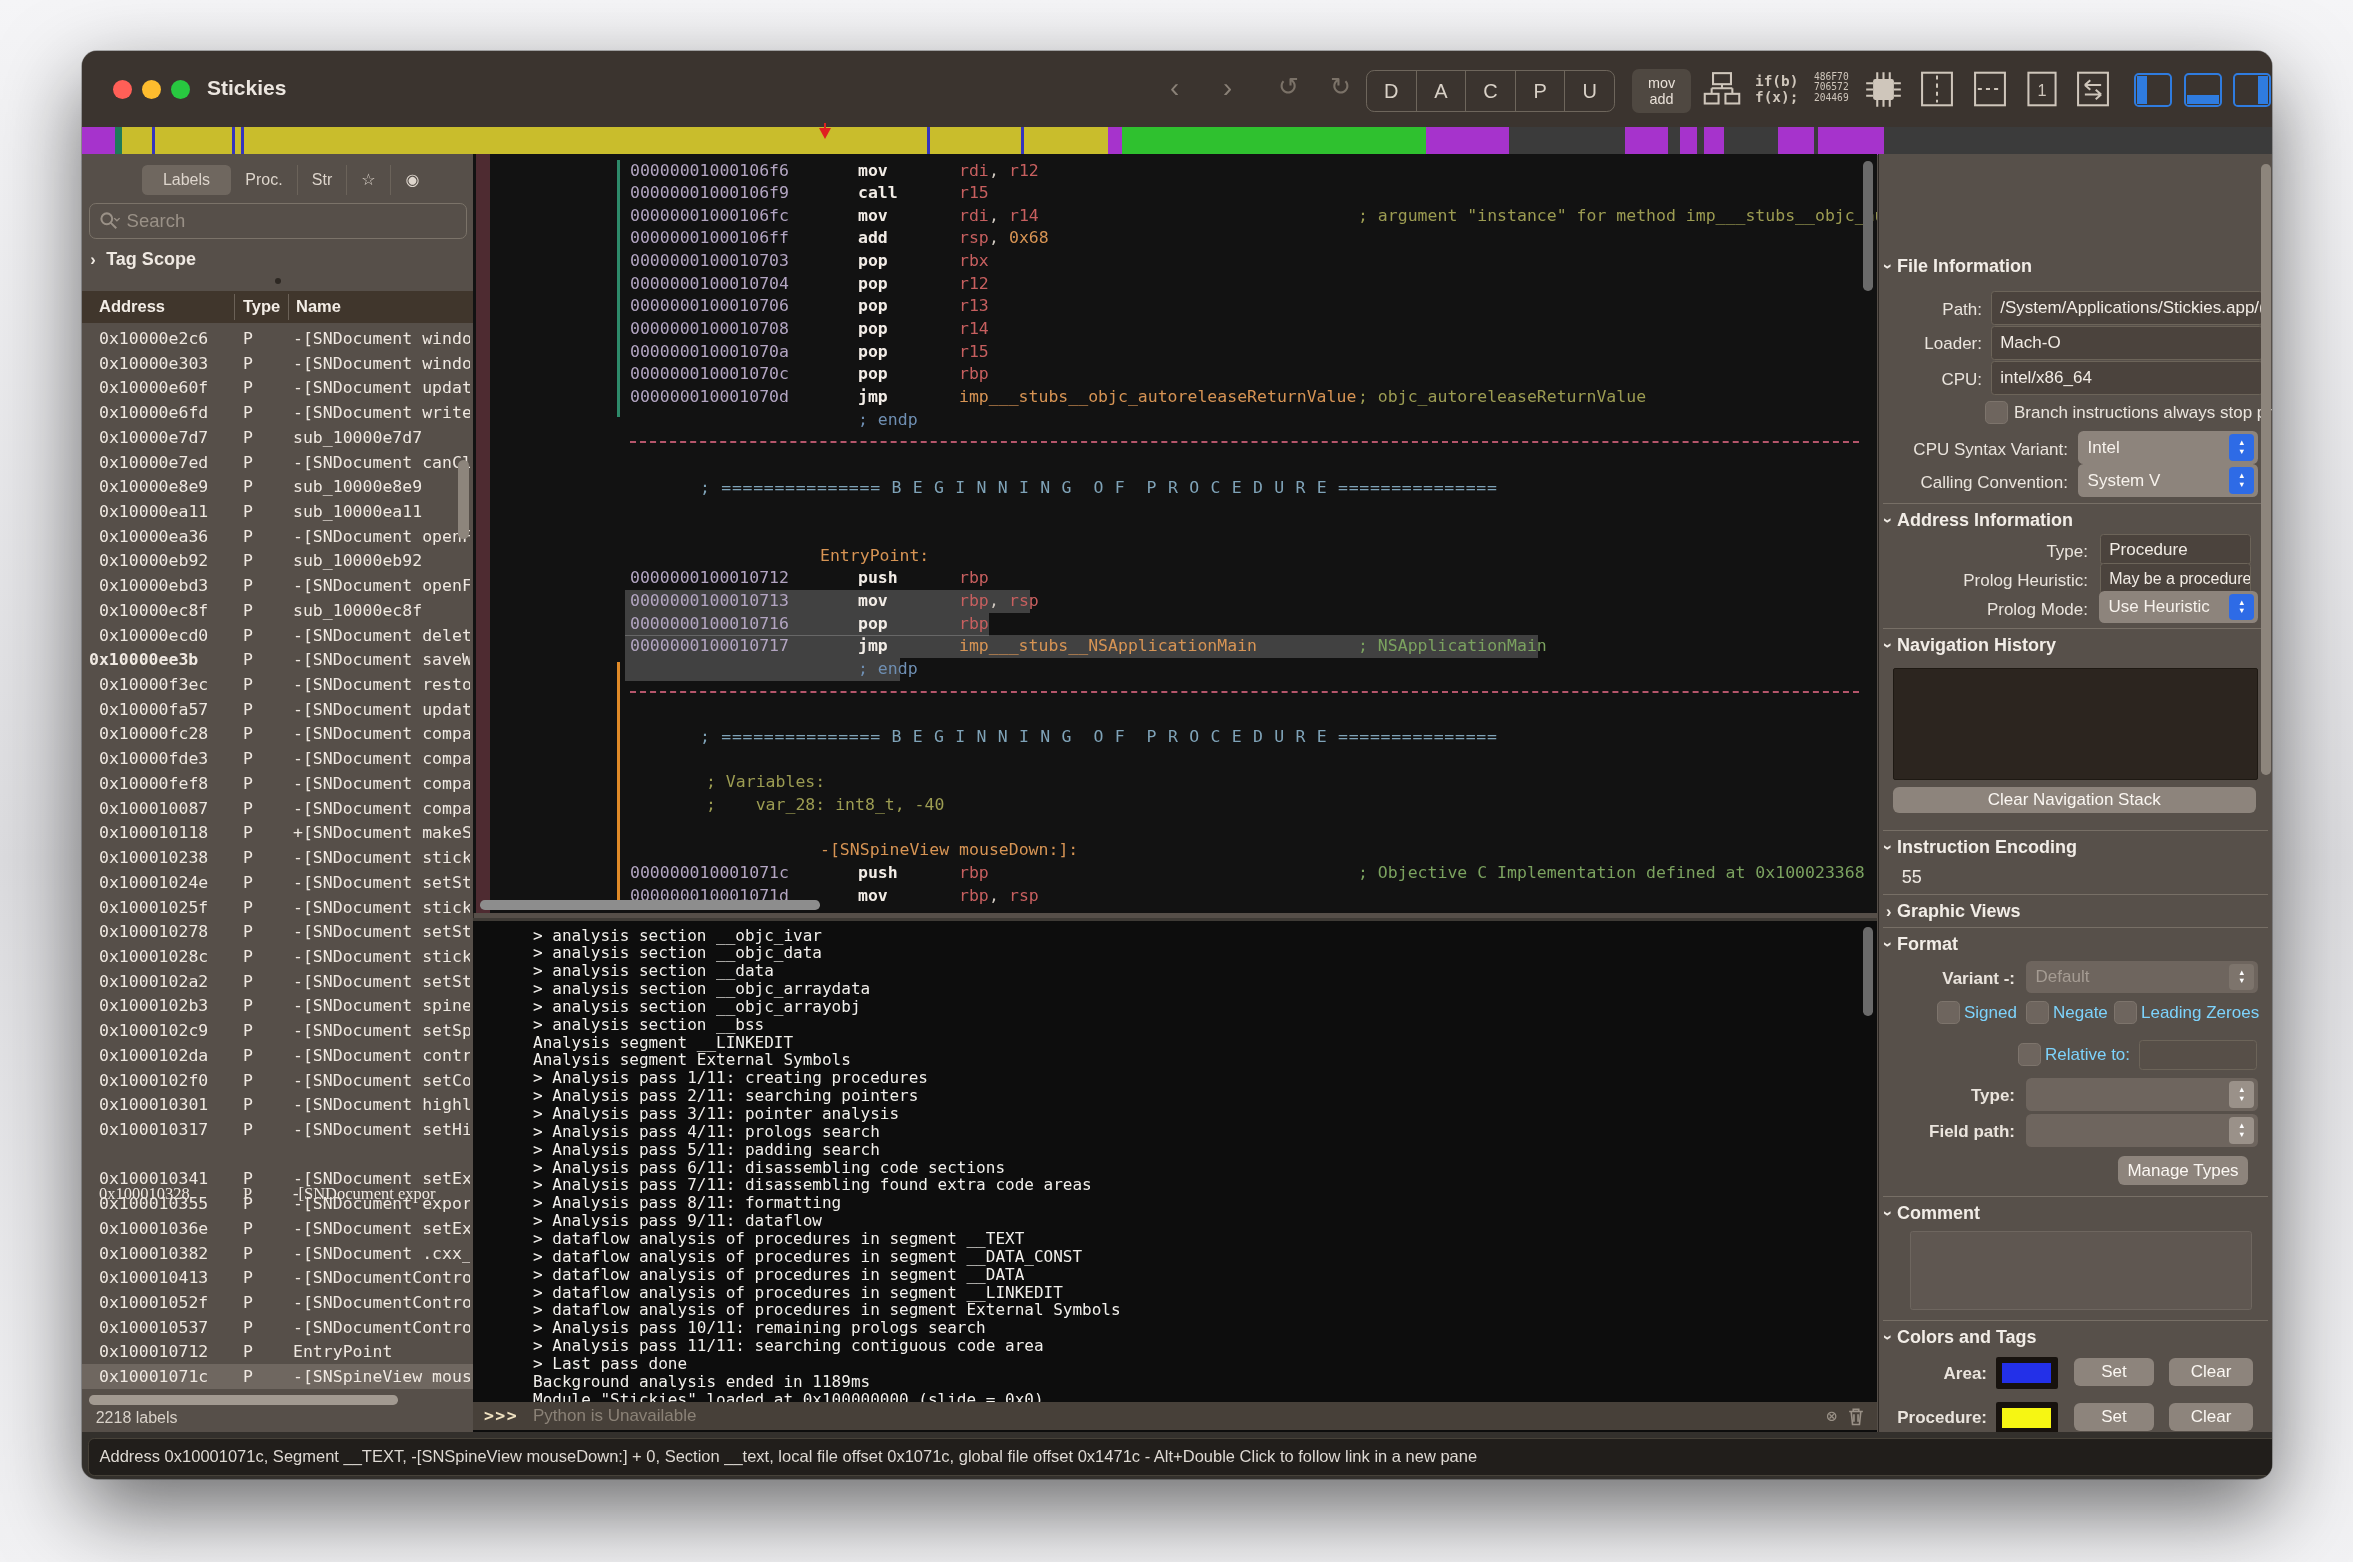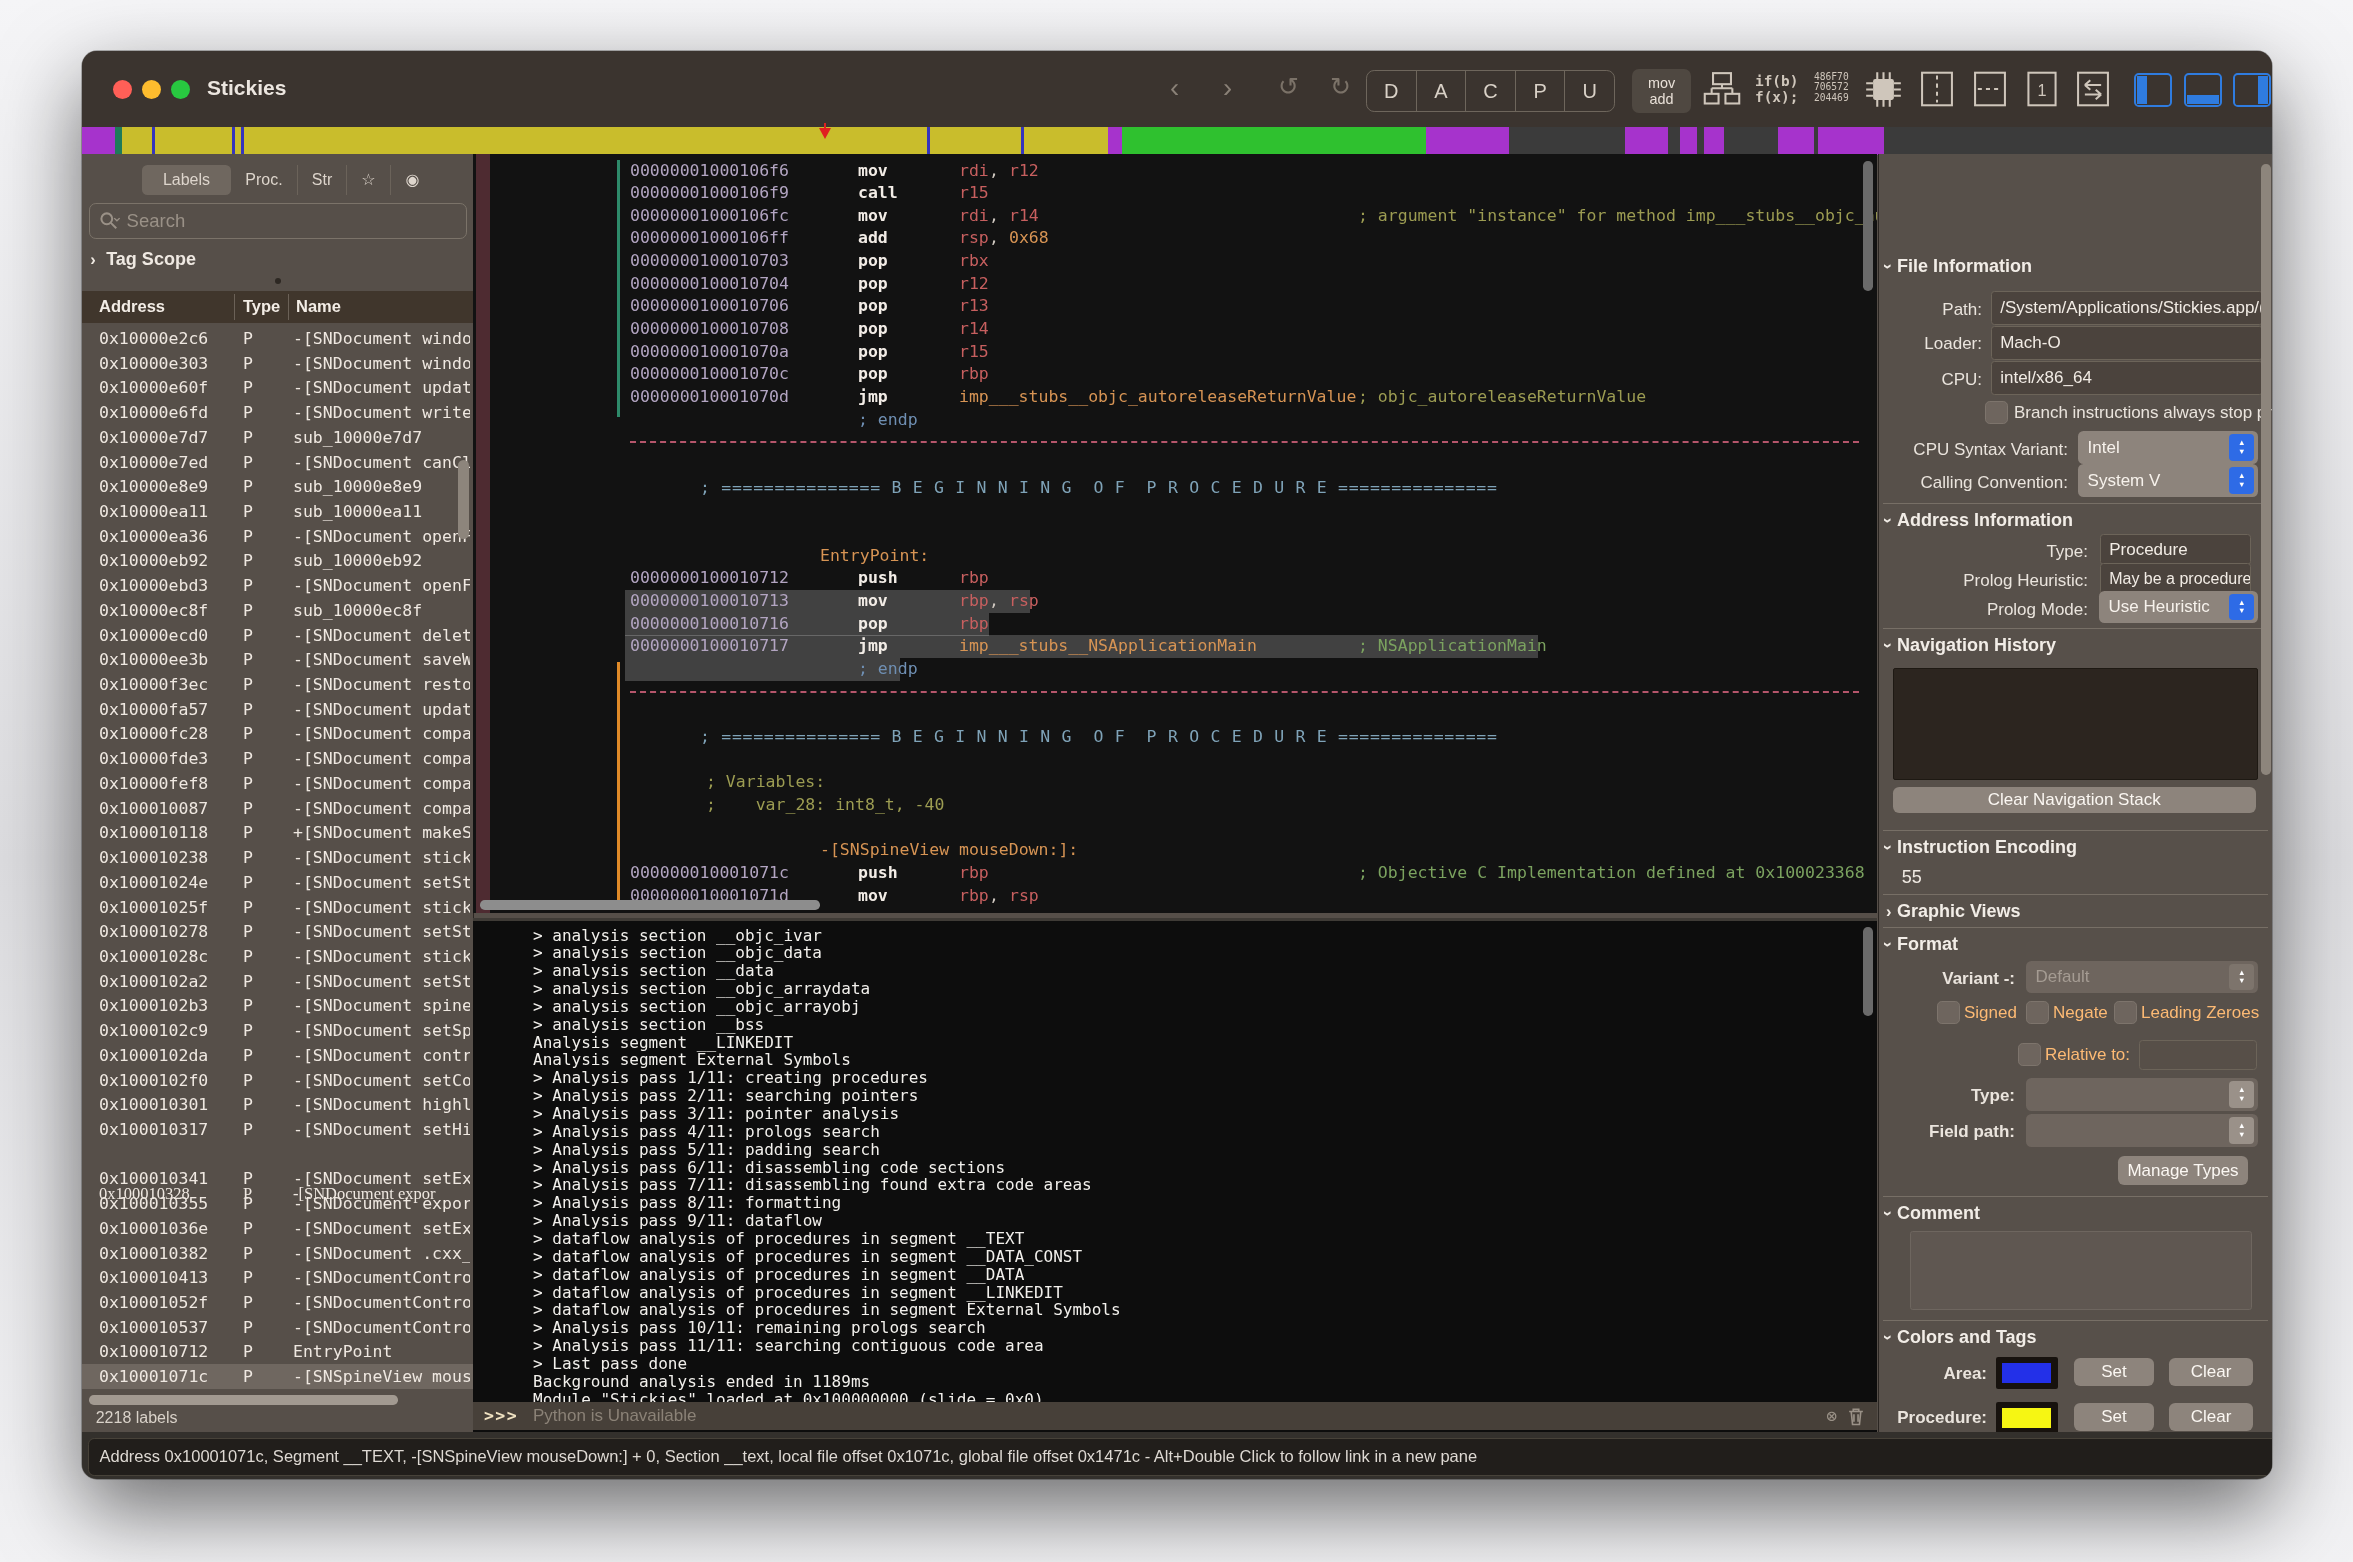--- a/index.html
+++ b/index.html
@@ -87,21 +87,21 @@
   .well{position:absolute;background:#4b433d;border:0.7px solid #6c6459;border-radius:3.4px;color:#f2ece5;
         font-size:17px;display:flex;align-items:center;padding-left:8.2px;overflow:hidden;white-space:pre;}
   .popup{position:absolute;background:#8d847c;border-radius:5.5px;color:#f7f2ec;font-size:17px;display:flex;align-items:center;padding-left:9.6px;}
   .popup .stp{position:absolute;right:3.4px;top:3.4px;bottom:3.4px;width:25px;background:#2e6be6;border-radius:4.1px;color:#fff;
               display:flex;flex-direction:column;align-items:center;justify-content:center;font-size:7.6px;line-height:8.2px;}
   .popup.disabled{background:#6e655e;color:#a59c93;}
   .popup.disabled .stp{background:#7d746c;}
   .popup.empty .stp{background:#9a9189;}
   .btn{position:absolute;background:#8d847c;border-radius:6.2px;color:#fbf7f2;font-size:17px;display:flex;align-items:center;justify-content:center;}
   .cb{position:absolute;width:20.6px;height:20.6px;background:#6e655e;border-radius:4.8px;border:0.7px solid #7d746c;}
-  .cblab{position:absolute;font-size:17px;color:#fdba74;}
+  .cblab{position:absolute;font-size:17px;color:#7dd3fc;}
   .navwell{position:absolute;left:13.7px;width:363px;background:#2c251f;border:0.7px solid #1e1913;border-radius:2.1px;}
   .commentwell{position:absolute;background:#5f5751;border:0.7px solid #6e665f;border-radius:2.7px;}
   .swatchframe{position:absolute;width:62px;height:32px;background:#17120e;border-radius:2.1px;}
   .swatch{position:absolute;left:6.2px;top:5.5px;width:49px;height:20.6px;}
   .inspvscroll{position:absolute;left:382px;top:10.3px;width:9.6px;height:611px;background:#8d857c;border-radius:4.8px;}
   
   .statusbar{position:absolute;left:0;top:1381px;width:2190px;height:47px;background:#33302c;}
   .statuswell{position:absolute;left:5.5px;top:5.5px;width:2179px;height:36px;background:#211e1b;border:0.7px solid #474239;border-radius:6.2px;
               display:flex;align-items:center;color:#ded9d3;font-size:16.5px;padding-left:11px;overflow:hidden;white-space:pre;}
 </style>
@@ -273,21 +273,21 @@
           <div class="lrow" style="top: 74px;"><span style="left: 17px; width: 134px;">0x10000e6fd</span><span style="left: 161px; width: 41px;">P</span><span style="left: 211px; width: 177px;">-[SNDocument write</span></div>
           <div class="lrow" style="top: 99px;"><span style="left: 17px; width: 134px;">0x10000e7d7</span><span style="left: 161px; width: 41px;">P</span><span style="left: 211px; width: 177px;">sub_10000e7d7</span></div>
           <div class="lrow" style="top: 124px;"><span style="left: 17px; width: 134px;">0x10000e7ed</span><span style="left: 161px; width: 41px;">P</span><span style="left: 211px; width: 177px;">-[SNDocument canCl</span></div>
           <div class="lrow" style="top: 148px;"><span style="left: 17px; width: 134px;">0x10000e8e9</span><span style="left: 161px; width: 41px;">P</span><span style="left: 211px; width: 177px;">sub_10000e8e9</span></div>
           <div class="lrow" style="top: 173px;"><span style="left: 17px; width: 134px;">0x10000ea11</span><span style="left: 161px; width: 41px;">P</span><span style="left: 211px; width: 177px;">sub_10000ea11</span></div>
           <div class="lrow" style="top: 198px;"><span style="left: 17px; width: 134px;">0x10000ea36</span><span style="left: 161px; width: 41px;">P</span><span style="left: 211px; width: 177px;">-[SNDocument openF</span></div>
           <div class="lrow" style="top: 222px;"><span style="left: 17px; width: 134px;">0x10000eb92</span><span style="left: 161px; width: 41px;">P</span><span style="left: 211px; width: 177px;">sub_10000eb92</span></div>
           <div class="lrow" style="top: 247px;"><span style="left: 17px; width: 134px;">0x10000ebd3</span><span style="left: 161px; width: 41px;">P</span><span style="left: 211px; width: 177px;">-[SNDocument openF</span></div>
           <div class="lrow" style="top: 272px;"><span style="left: 17px; width: 134px;">0x10000ec8f</span><span style="left: 161px; width: 41px;">P</span><span style="left: 211px; width: 177px;">sub_10000ec8f</span></div>
           <div class="lrow" style="top: 297px;"><span style="left: 17px; width: 134px;">0x10000ecd0</span><span style="left: 161px; width: 41px;">P</span><span style="left: 211px; width: 177px;">-[SNDocument delet</span></div>
-          <div class="lrow" style="top: 321px;"><span style="left: 17px; width: 134px;">0x10000ee3b</span><span style="left: 161px; width: 41px;">P</span><span style="left: 211px; width: 177px;">-[SNDocument saveW</span></div>
+          <div class="lrow" style="top: 321px;"><span style="left: 7px; width: 134px; font-weight: bold;">0x10000ee3b</span><span style="left: 161px; width: 41px;">P</span><span style="left: 211px; width: 177px;">-[SNDocument saveW</span></div>
           <div class="lrow" style="top: 346px;"><span style="left: 17px; width: 134px;">0x10000f3ec</span><span style="left: 161px; width: 41px;">P</span><span style="left: 211px; width: 177px;">-[SNDocument resto</span></div>
           <div class="lrow" style="top: 371px;"><span style="left: 17px; width: 134px;">0x10000fa57</span><span style="left: 161px; width: 41px;">P</span><span style="left: 211px; width: 177px;">-[SNDocument updat</span></div>
           <div class="lrow" style="top: 395px;"><span style="left: 17px; width: 134px;">0x10000fc28</span><span style="left: 161px; width: 41px;">P</span><span style="left: 211px; width: 177px;">-[SNDocument compa</span></div>
           <div class="lrow" style="top: 420px;"><span style="left: 17px; width: 134px;">0x10000fde3</span><span style="left: 161px; width: 41px;">P</span><span style="left: 211px; width: 177px;">-[SNDocument compa</span></div>
           <div class="lrow" style="top: 445px;"><span style="left: 17px; width: 134px;">0x10000fef8</span><span style="left: 161px; width: 41px;">P</span><span style="left: 211px; width: 177px;">-[SNDocument compa</span></div>
           <div class="lrow" style="top: 470px;"><span style="left: 17px; width: 134px;">0x100010087</span><span style="left: 161px; width: 41px;">P</span><span style="left: 211px; width: 177px;">-[SNDocument compa</span></div>
           <div class="lrow" style="top: 494px;"><span style="left: 17px; width: 134px;">0x100010118</span><span style="left: 161px; width: 41px;">P</span><span style="left: 211px; width: 177px;">+[SNDocument makeS</span></div>
           <div class="lrow" style="top: 519px;"><span style="left: 17px; width: 134px;">0x100010238</span><span style="left: 161px; width: 41px;">P</span><span style="left: 211px; width: 177px;">-[SNDocument stick</span></div>
           <div class="lrow" style="top: 544px;"><span style="left: 17px; width: 134px;">0x10001024e</span><span style="left: 161px; width: 41px;">P</span><span style="left: 211px; width: 177px;">-[SNDocument setSt</span></div>
           <div class="lrow" style="top: 569px;"><span style="left: 17px; width: 134px;">0x10001025f</span><span style="left: 161px; width: 41px;">P</span><span style="left: 211px; width: 177px;">-[SNDocument stick</span></div>

